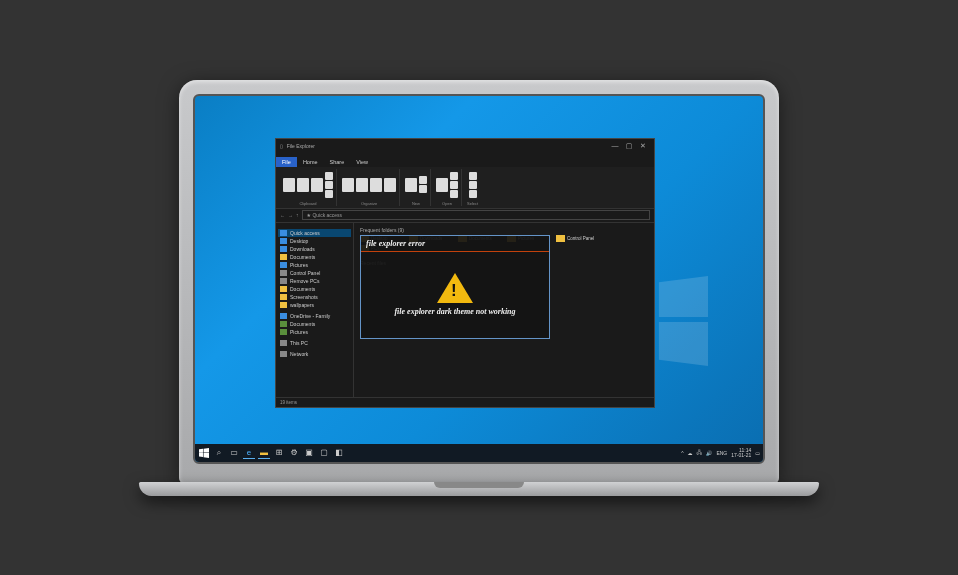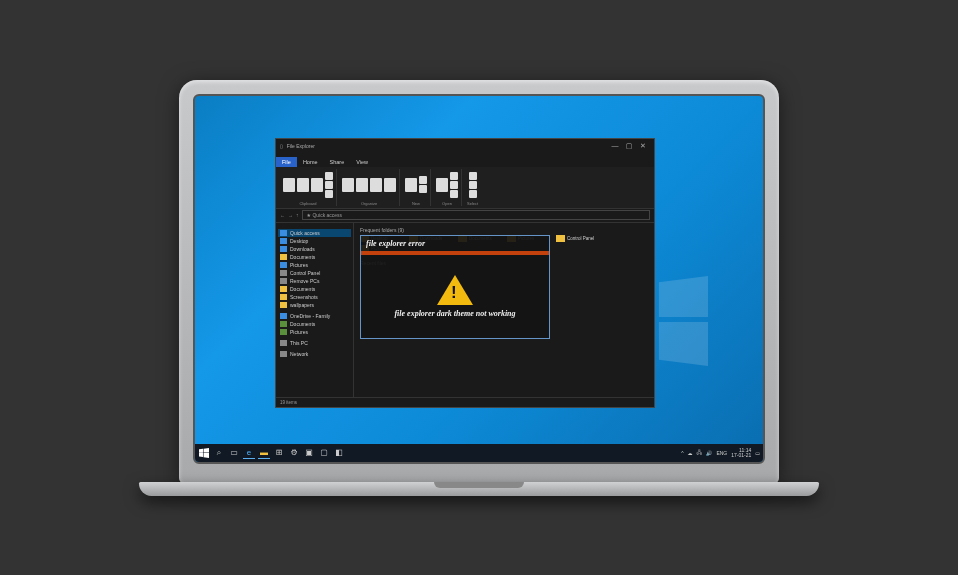--- a/index.html
+++ b/index.html
@@ -35,21 +35,21 @@
 .side-item .sq.blue{background:#3a8de0}
 .side-item .sq.grey{background:#888}
 .side-item .sq.green{background:#5a8f3c}
 .side-item.head{margin-top:3px}
 .content{flex:1;background:#1a1a1a;padding:4px 6px;position:relative}
 .section-label{font-size:5px;color:#aaa;margin-bottom:2px}
 .folders{display:flex;flex-wrap:wrap;gap:3px}
 .fitem{width:46px;display:flex;align-items:center;gap:2px;font-size:4.5px;color:#ccc}
 .fitem .fic{width:9px;height:7px;background:#f0c040;flex-shrink:0}
 .error-box{position:absolute;top:12px;left:6px;width:190px;height:104px;border:1px solid #6494c8;background:rgba(20,20,20,.92);display:flex;flex-direction:column}
-.error-head{border-bottom:4px solid #c2410c;padding:3px 5px;font:italic bold 8px Georgia,serif;color:#eee}
+.error-head{border-bottom:1px solid #c2410c;padding:3px 5px;font:italic bold 8px Georgia,serif;color:#eee}
 .error-body{flex:1;display:flex;flex-direction:column;align-items:center;justify-content:center;gap:4px}
 .warn-tri{width:0;height:0;border-left:18px solid transparent;border-right:18px solid transparent;border-bottom:30px solid #f2b90f;position:relative}
 .warn-tri::after{content:"!";position:absolute;left:-4px;top:8px;font:bold 17px Arial;color:#111}
 .error-msg{font:italic bold 8px Georgia,serif;color:#eee;text-align:left}
 .statusbar{height:10px;background:#1a1a1a;border-top:1px solid #333;font-size:4.5px;color:#999;padding:0 4px;display:flex;align-items:center}
 .taskbar{position:absolute;bottom:0;left:0;right:0;height:18px;background:#111a24;display:flex;align-items:center;padding:0 3px;gap:3px}
 .tb-icon{width:12px;height:12px;display:flex;align-items:center;justify-content:center;color:#ccc;font-size:8px}
 .tb-icon.active{border-bottom:1px solid #5ab0f0}
 .tb-spacer{flex:1}
 .tray{display:flex;align-items:center;gap:4px;font-size:5px;color:#ccc}

